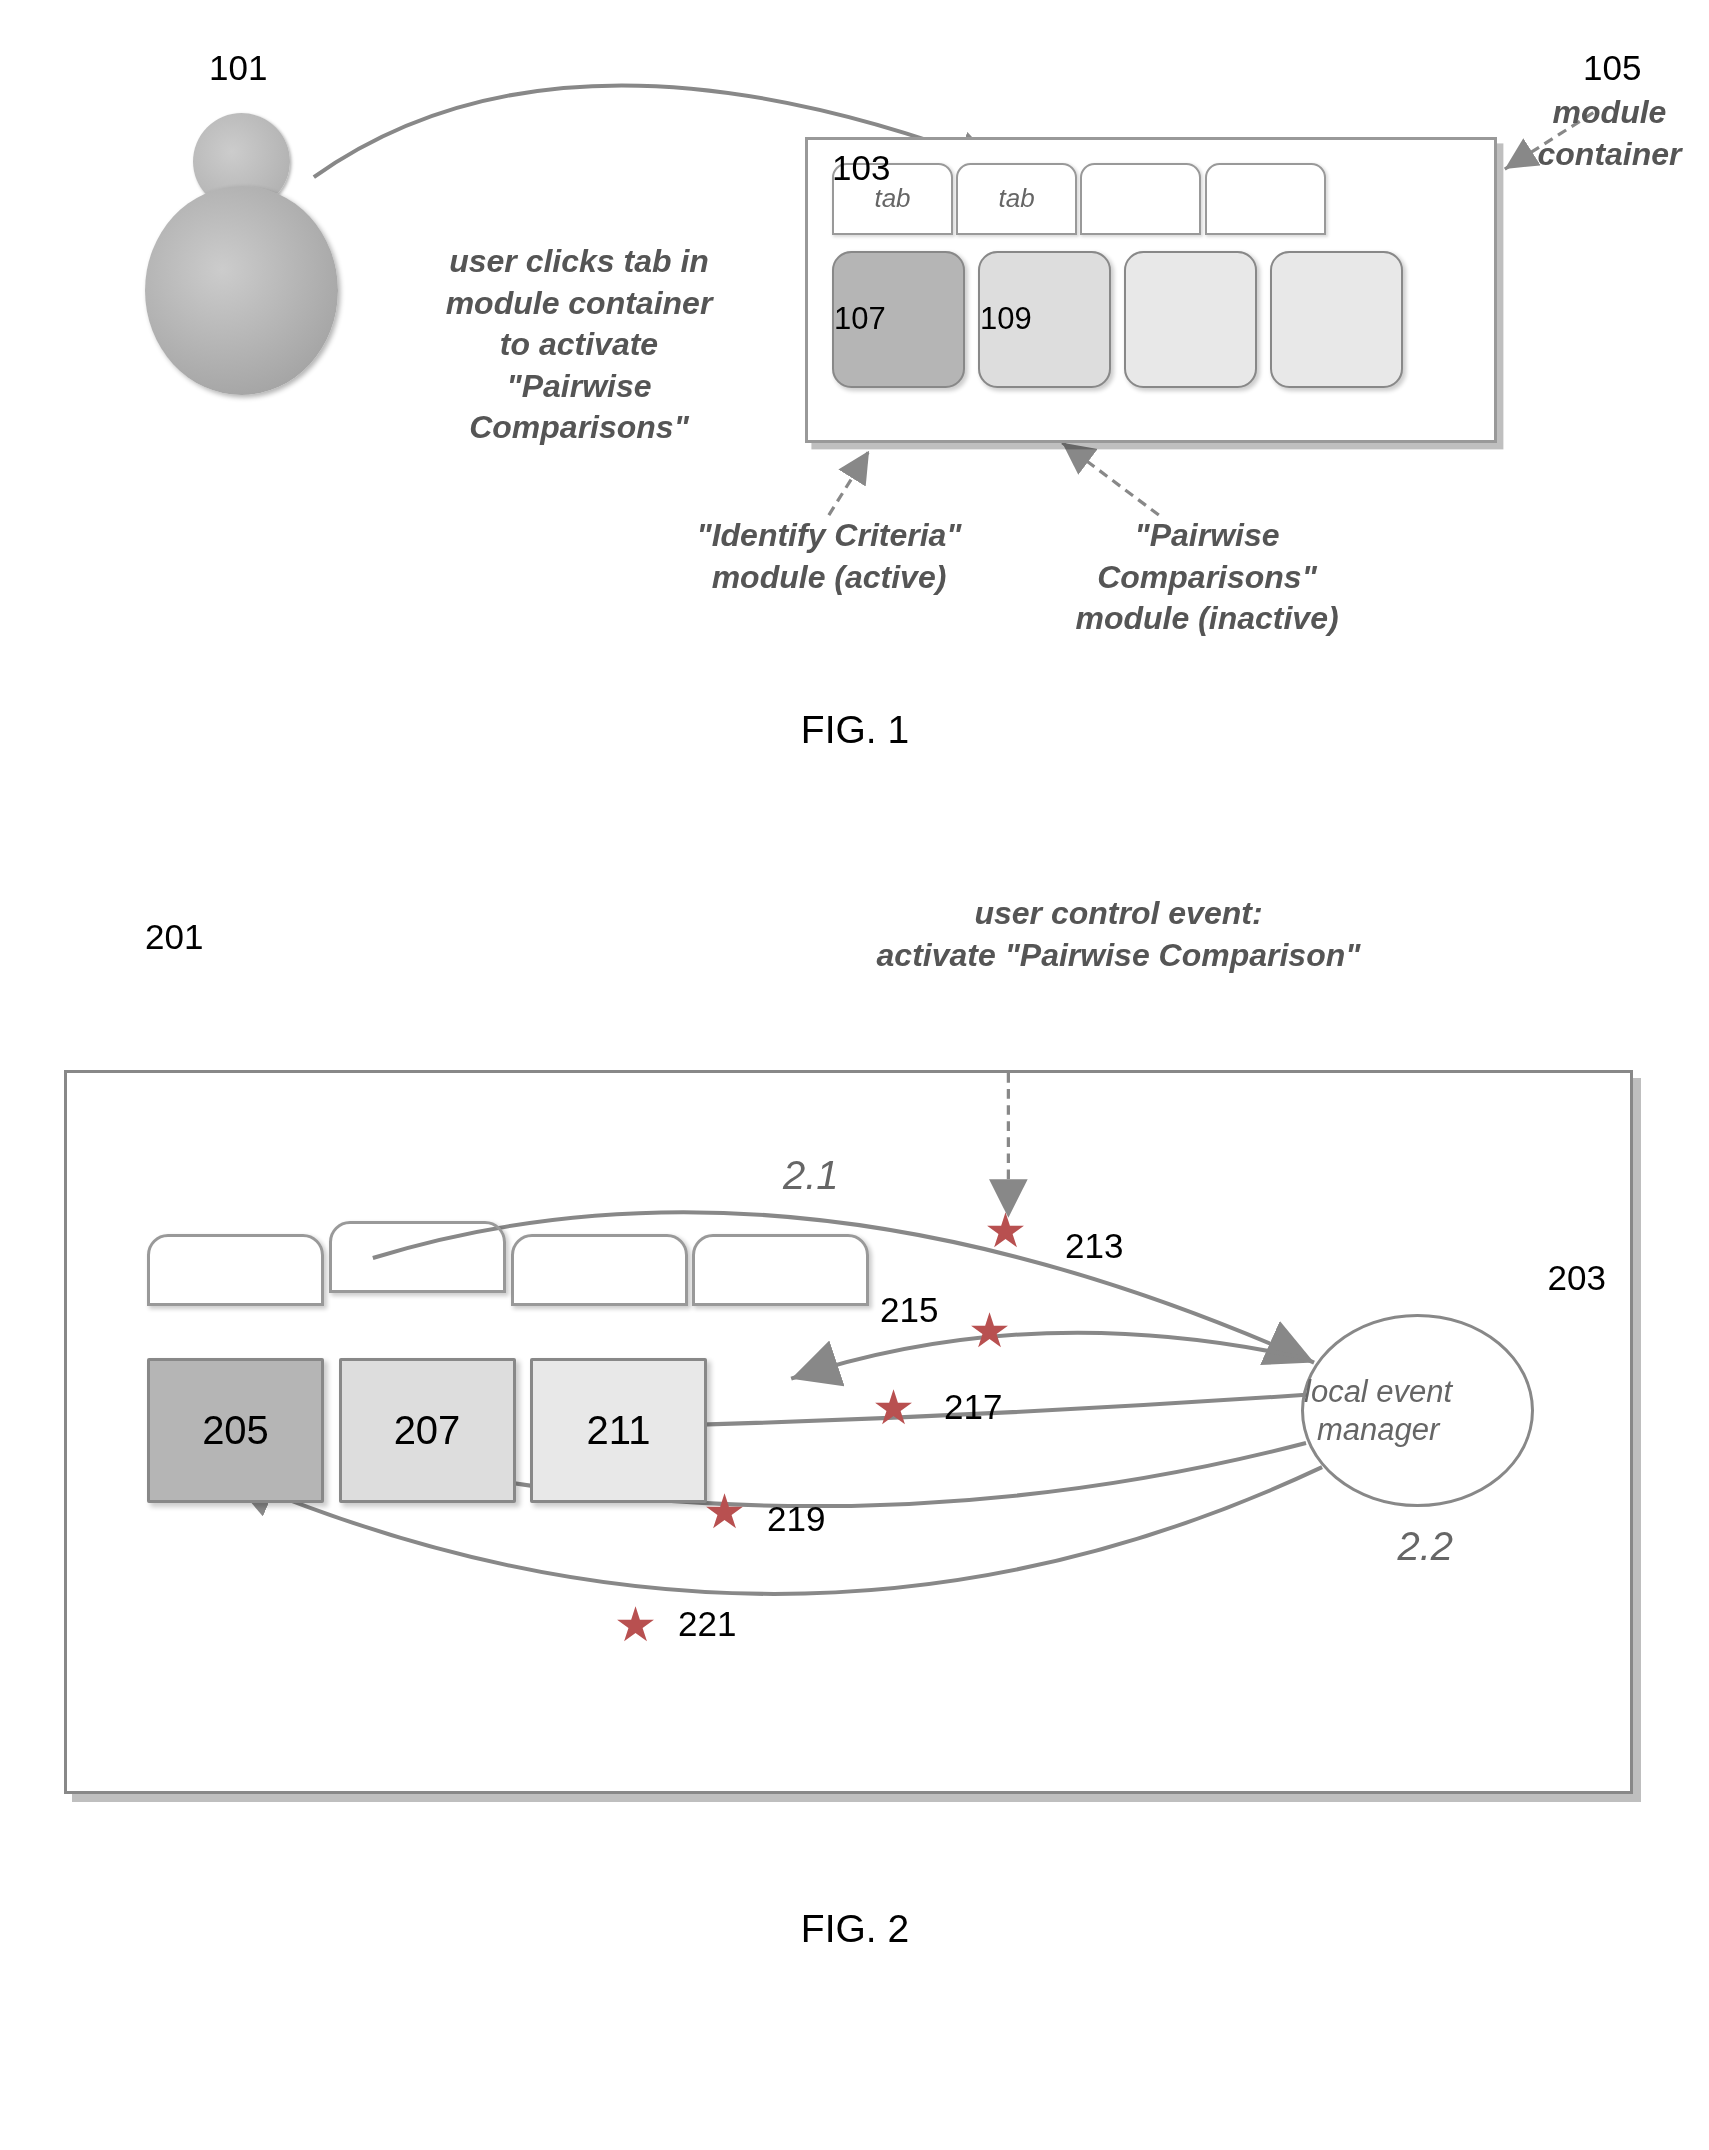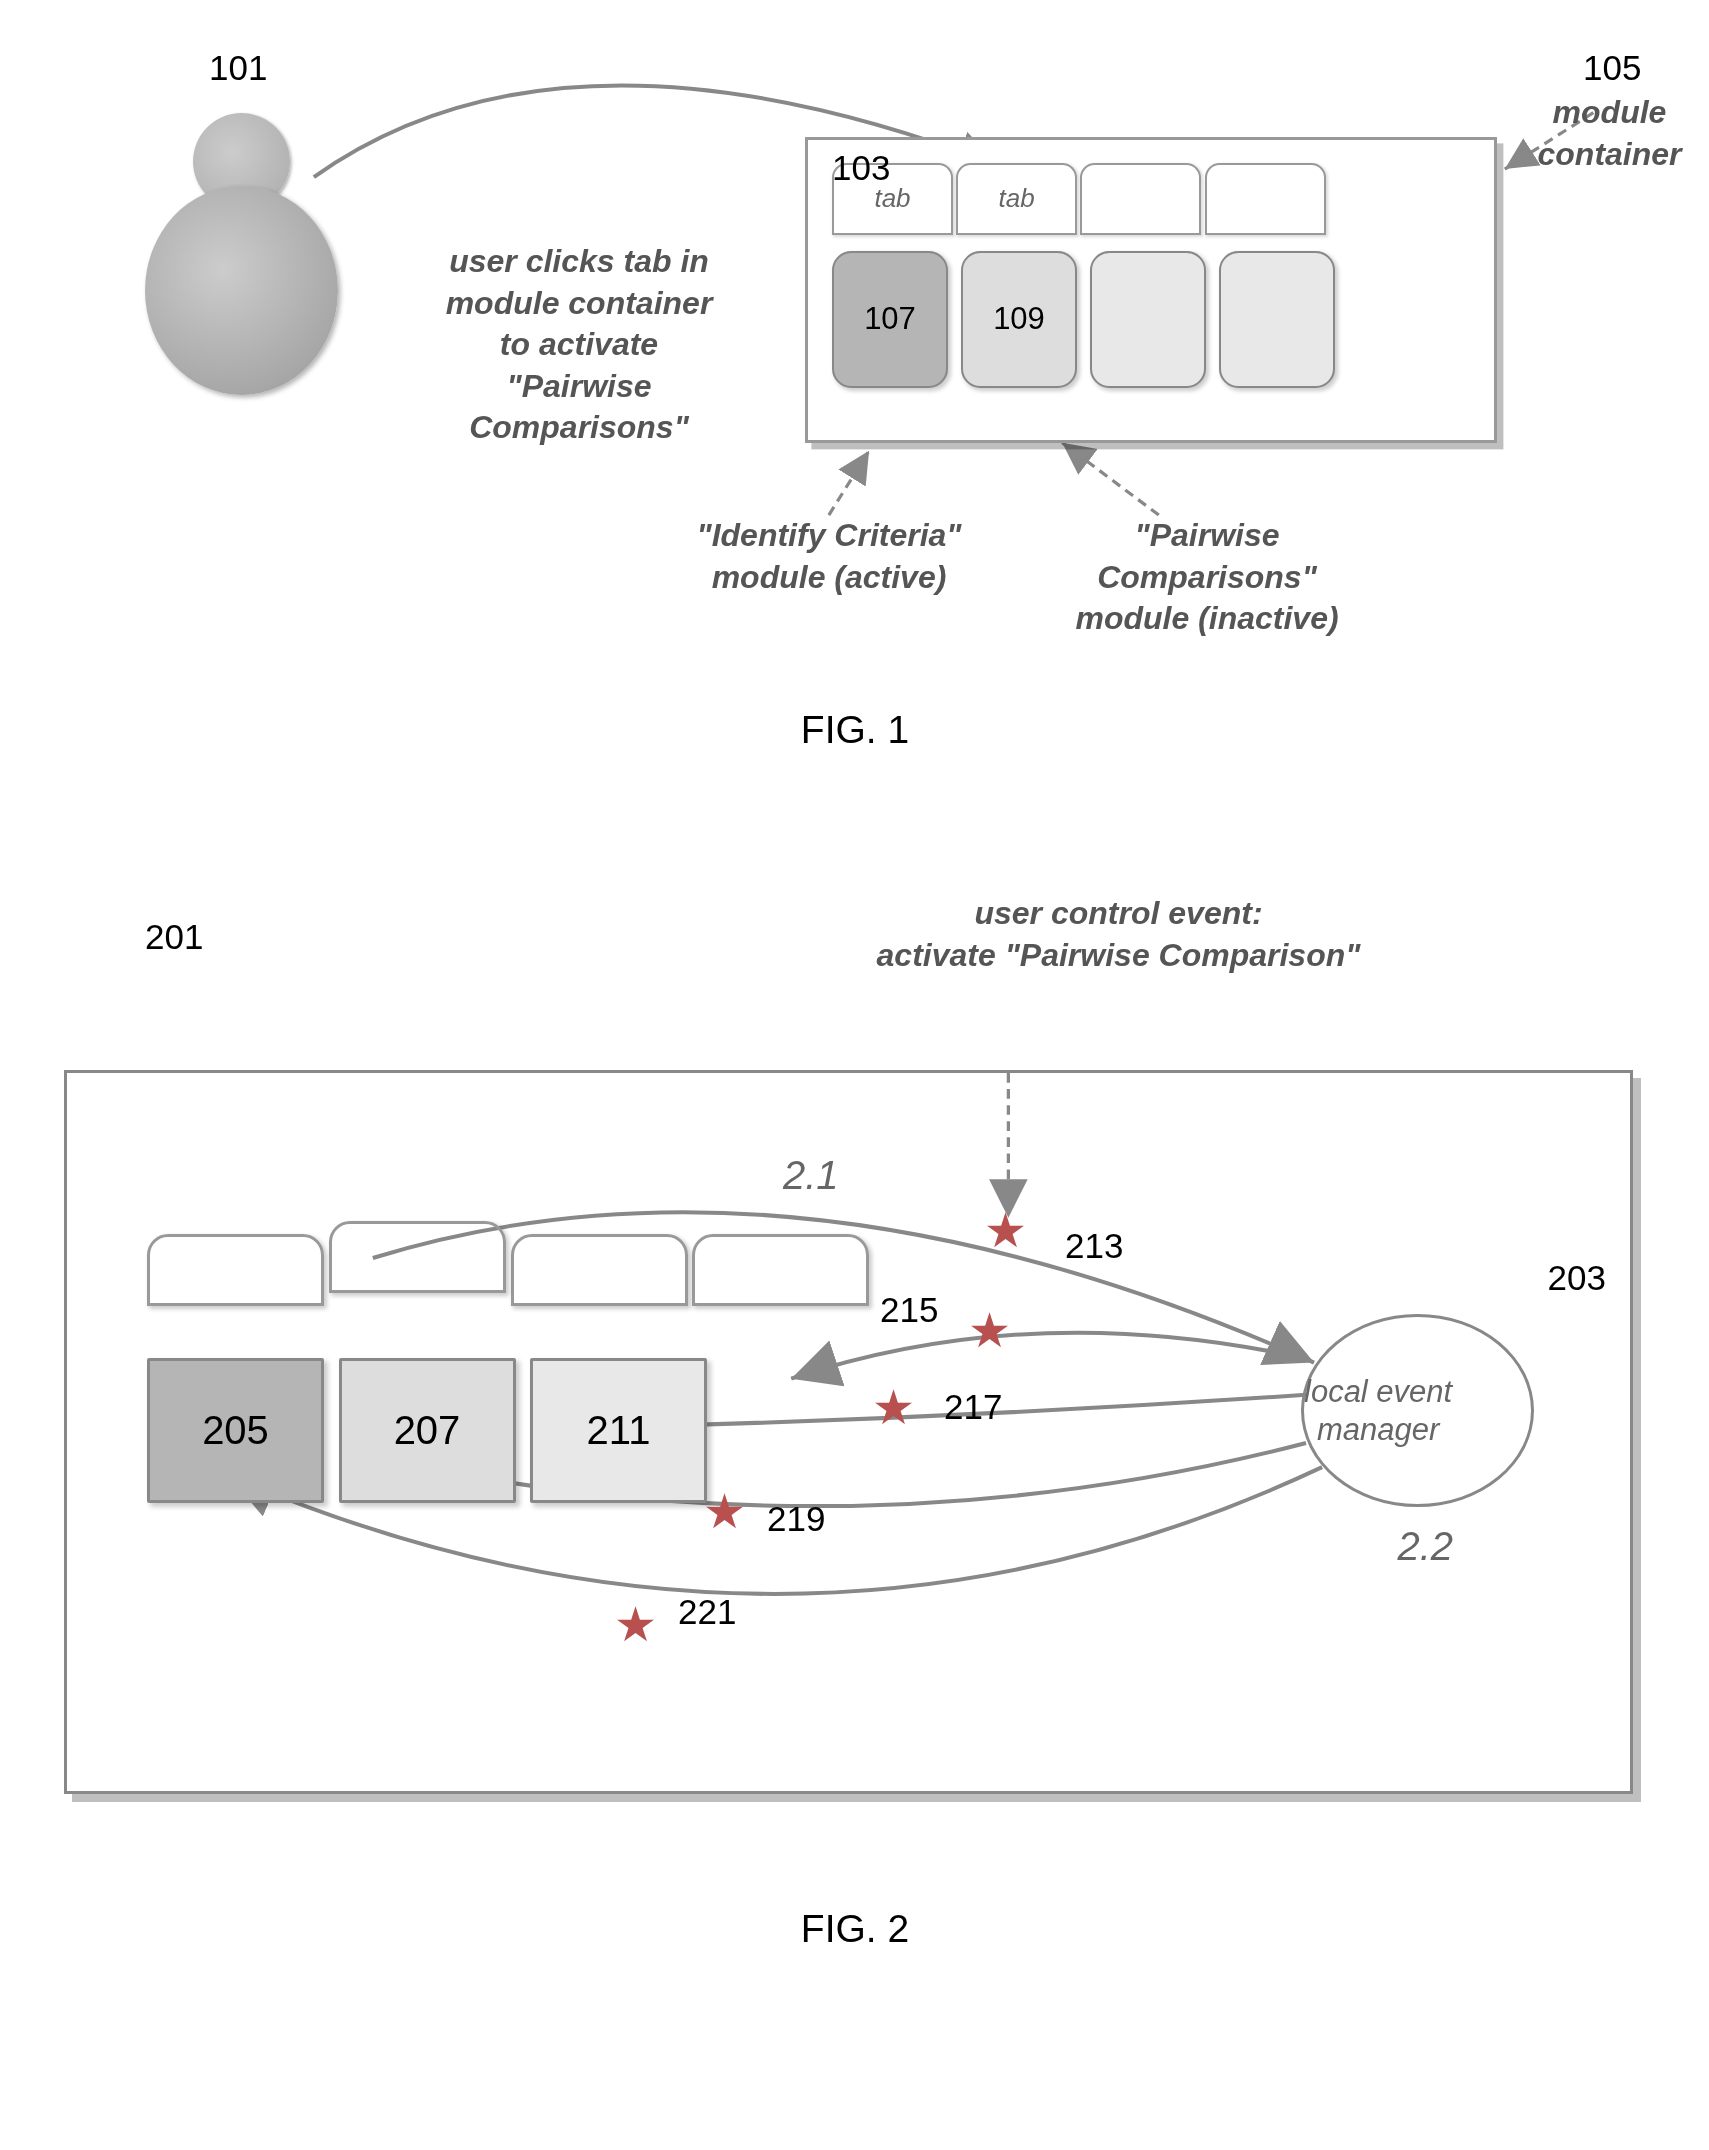--- a/index.html
+++ b/index.html
@@ -92,27 +92,26 @@
     }
     .tab-row-wide { padding: 16px 32px 8px 32px; gap: 4.8px; }
     .tab-wide { width: 177px; height: 72px; border: 3.2px solid #999; border-radius: 21px 21px 0 0; box-shadow: 2.4px 2.4px 4px rgba(0,0,0,0.2); }
     
     .module-row {
       display: flex;
       gap: 13px;
       padding: 8px 24px;
     }
     .module {
-      width: 116px;
+      width: 133px;
       height: 137px;
       border: 2.4px solid #888;
       border-radius: 19.3px;
       display: flex;
       align-items: center;
-      justify-content: center;
       font-size: 31px;
       box-shadow: 2.4px 2.4px 4px rgba(0,0,0,0.2);
     }
     .module.active { background: #b5b5b5; }
     .module.inactive { background: #ddd; }
     .module.blank { background: #e8e8e8; }
     
     .module-row-wide { gap: 14.5px; padding: 11.3px 32px; }
     .module-big { width: 177px; height: 145px; border: 3.2px solid #888; border-radius: 2px; font-size: 40px; box-shadow: 3.2px 3.2px 4.8px rgba(0,0,0,0.2); display:flex; align-items:center; justify-content:center;}
     
@@ -316,19 +315,19 @@
     <span class="star" style="top:229px; left:901px">★</span>
     <span class="ref-num" style="top:217px; left:813px">215</span>
 
     <span class="star" style="top:306px; left:805px">★</span>
     <span class="ref-num" style="top:314px; left:877px">217</span>
 
     <span class="star" style="top:410px; left:636px">★</span>
     <span class="ref-num" style="top:426px; left:700px">219</span>
 
     <span class="star" style="top:523px; left:547px">★</span>
-    <span class="ref-num" style="top:519px; left:611px">221</span>
+    <span class="ref-num" style="top:531px; left:611px">221</span>
 
   </div>
 
   <div class="figure-label" style="position:absolute; top:1038px; width:100%">FIG. 2</div>
 </div>
 
 
 </body></html>

